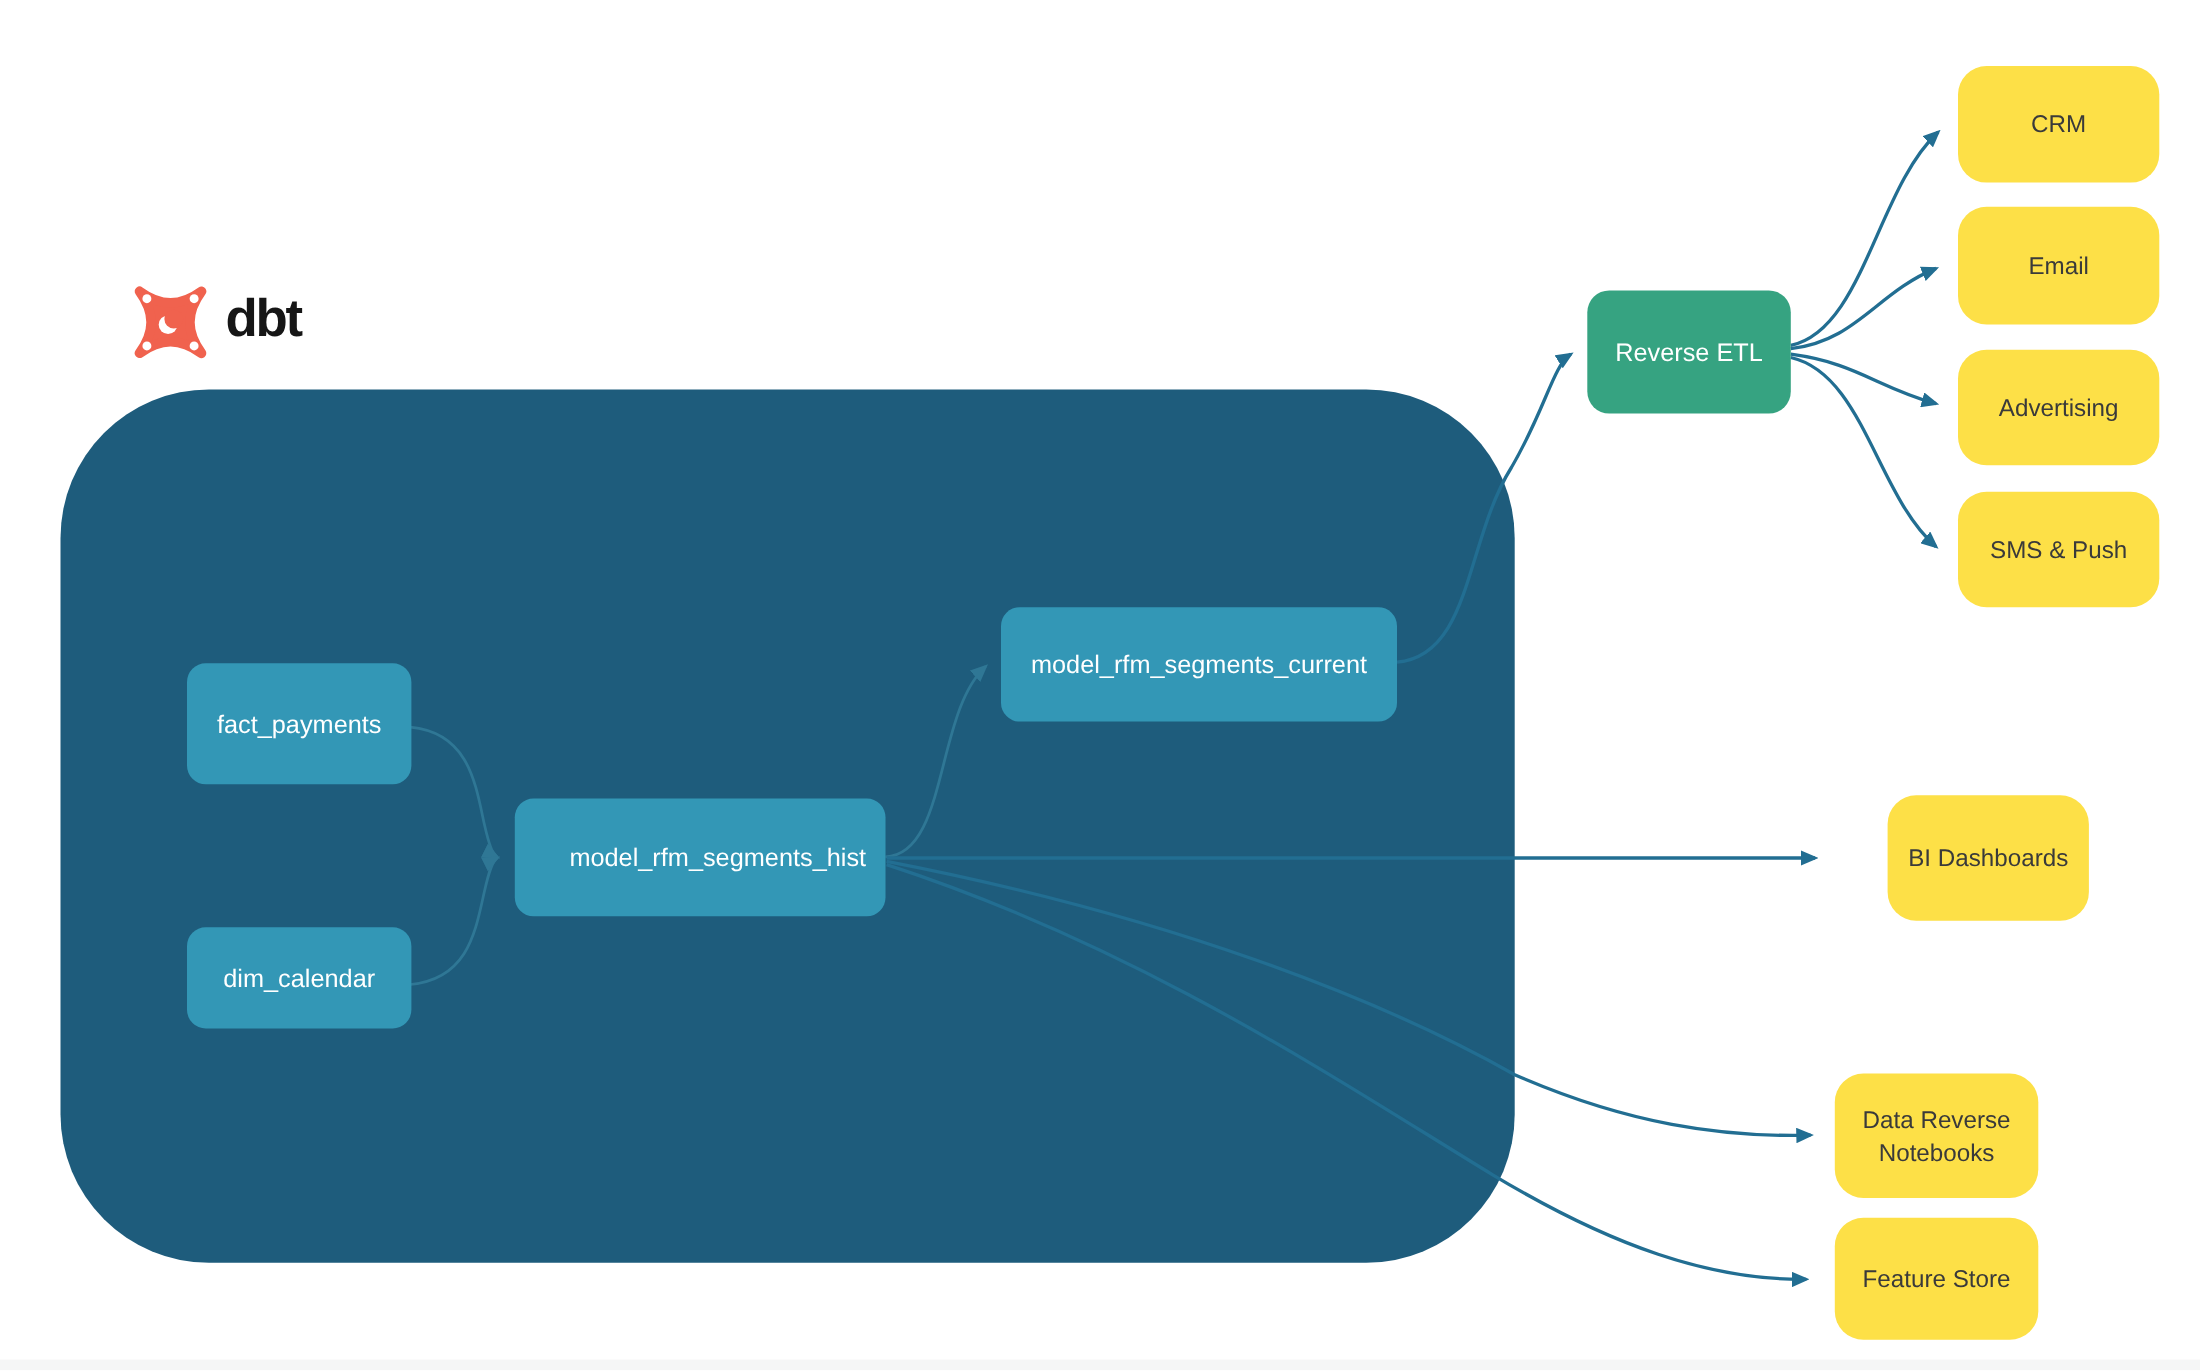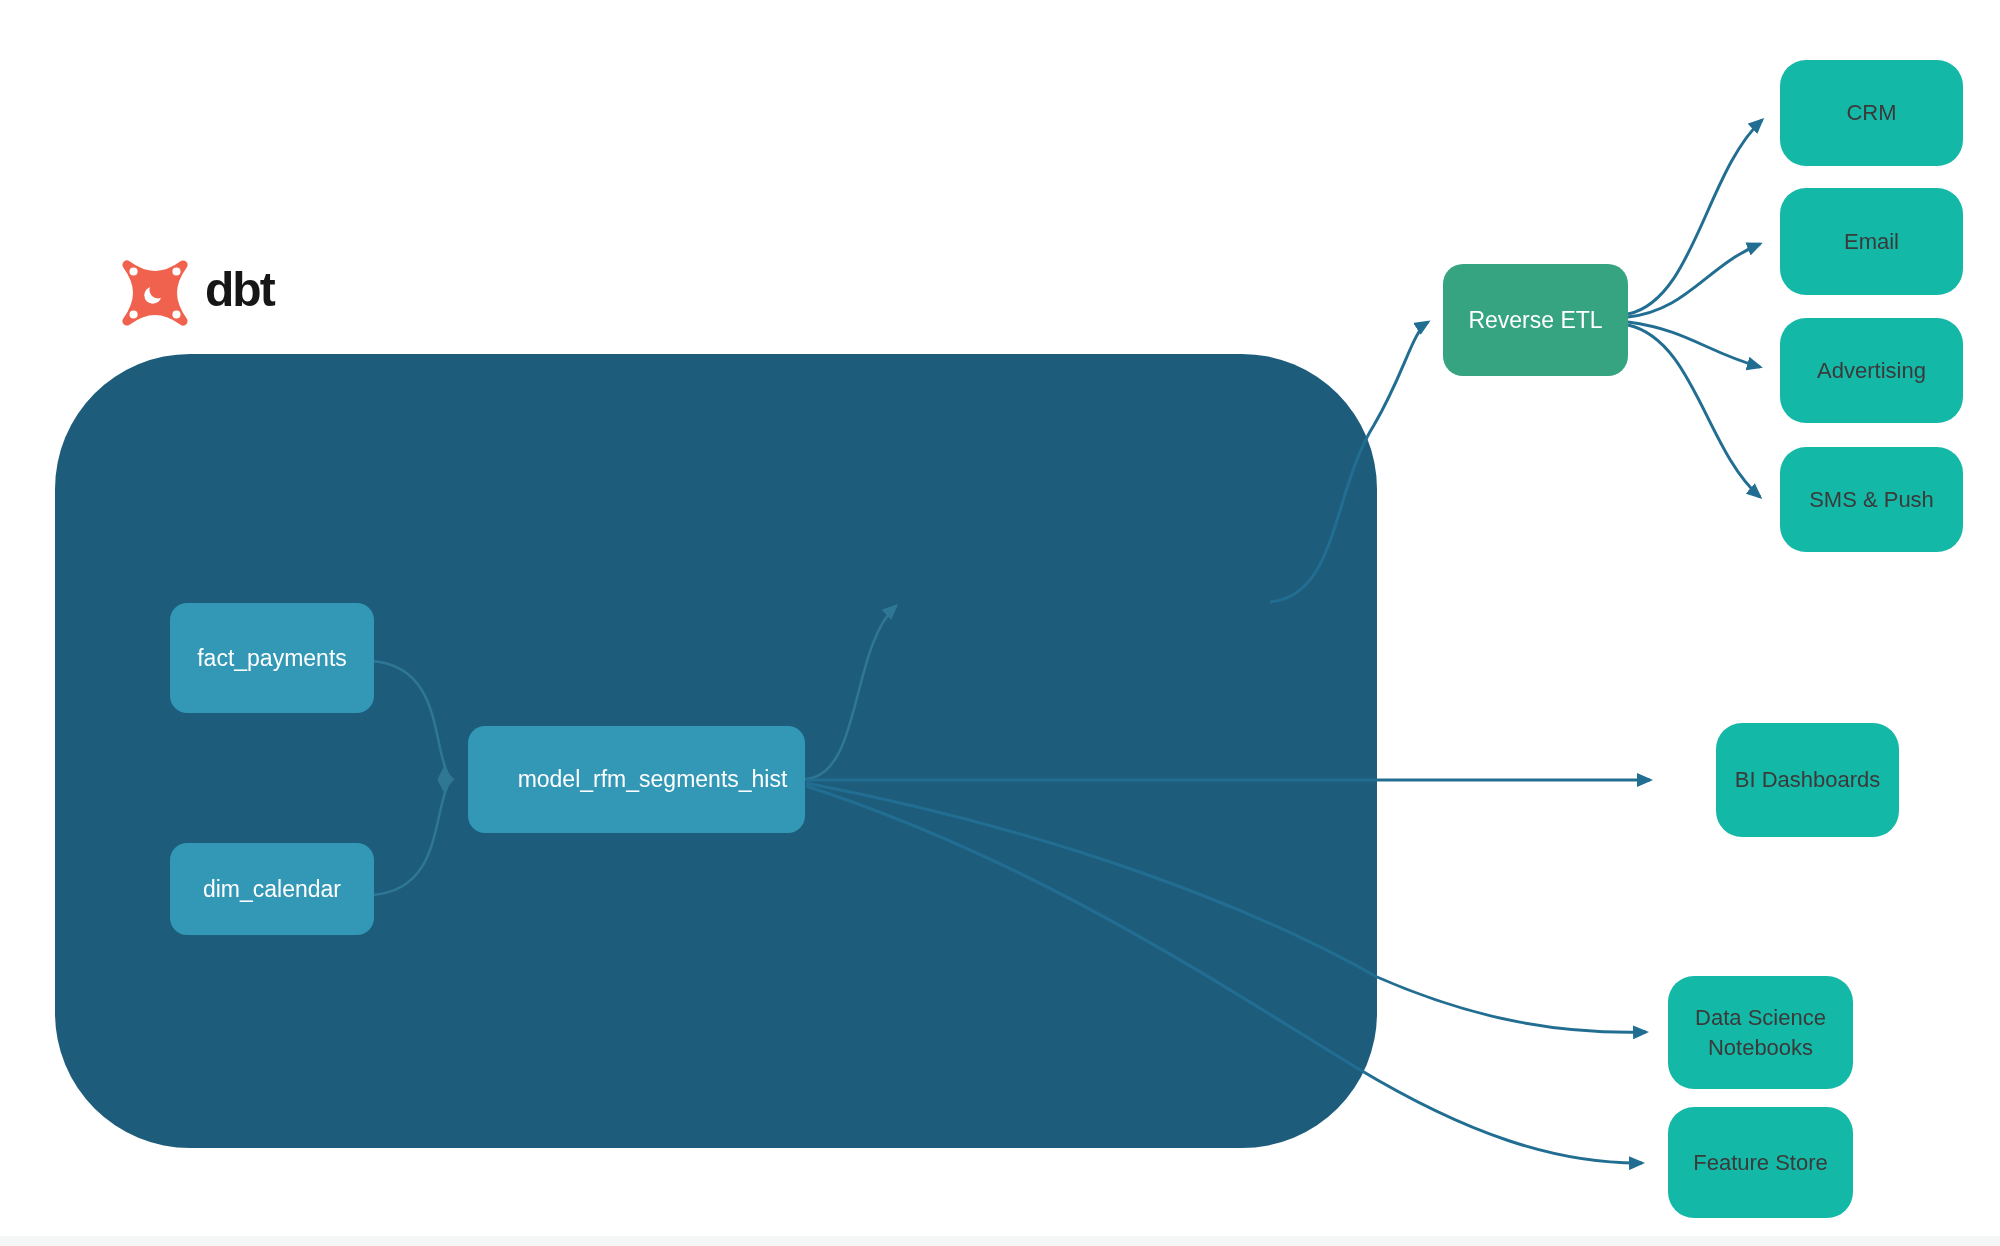--- a/index.html
+++ b/index.html
@@ -63,21 +63,21 @@
     color: #FFFFFF;
     font-size: 23px;
   }
   .node-etl {
     background: #36A381;
     border-radius: 20px;
     color: #FFFFFF;
     font-size: 23px;
   }
   .node-dest {
-    background: #14b8a6;
+    background: #fde047;
     border-radius: 26px;
     color: #3A3A3A;
     font-size: 22px;
     line-height: 1.35;
     padding: 0 18px;
   }
 </style>
 </head>
 <body>
 
@@ -127,20 +127,23 @@
   </div>
 
   <div class="node node-model" style="left:170px; top:843px; width:204px; height:92px;">
     <span>dim_calendar</span>
   </div>
 
   <div class="node node-model" style="left:468px; top:726px; width:337px; height:107px;padding-left:32px;">
     <span>model_rfm_segments_hist</span>
   </div>
 
+  <div class="node node-model" style="left:910px; top:552px; width:360px; height:104px;">
+    <span>model_rfm_segments_current</span>
+  </div>
 
   <div class="node node-etl" style="left:1443px; top:264px; width:185px; height:112px;">
     <span>Reverse ETL</span>
   </div>
 
   <div class="node node-dest" style="left:1780px; top:60px; width:183px; height:106px;">
     <span>CRM</span>
   </div>
 
   <div class="node node-dest" style="left:1780px; top:188px; width:183px; height:107px;">
@@ -153,21 +156,21 @@
 
   <div class="node node-dest" style="left:1780px; top:447px; width:183px; height:105px;">
     <span>SMS &amp; Push</span>
   </div>
 
   <div class="node node-dest" style="left:1670px; top:723px; width:183px; height:114px;margin-left:46px;">
     <span>BI Dashboards</span>
   </div>
 
   <div class="node node-dest" style="left:1668px; top:976px; width:185px; height:113px;">
-    <span>Data Science Notebooks</span>
+    <span>Data Reverse Notebooks</span>
   </div>
 
   <div class="node node-dest" style="left:1668px; top:1107px; width:185px; height:111px;">
     <span>Feature Store</span>
   </div>
 
   <div class="bottom-strip"></div>
 
 </div>
 

